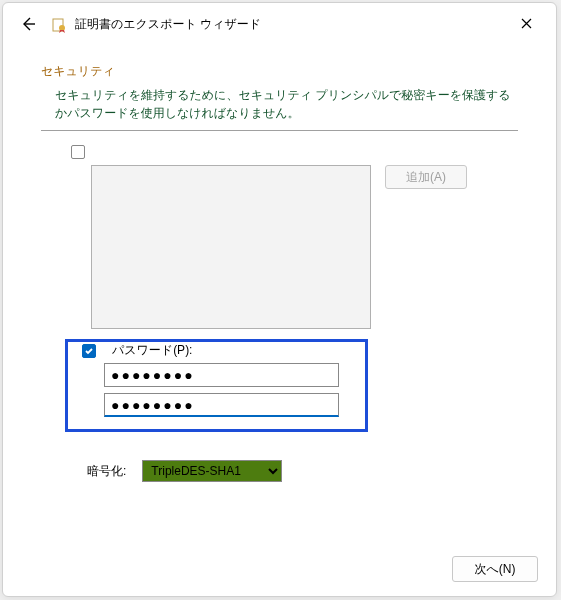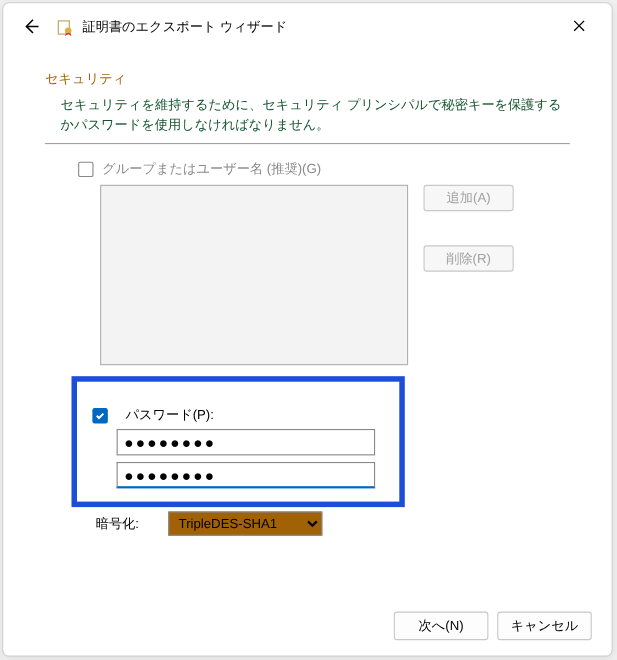--- a/index.html
+++ b/index.html
@@ -127,22 +127,22 @@
       font-family: inherit;
       cursor: pointer;
       padding: 0 10px;
     }
     .btn.disabled {
       color: #a0a0a0;
       background: #f7f7f7;
       cursor: default;
     }
     .highlight-box {
-      border: 5px solid #1d4ed8;
-      padding: 22px 14px 12px 14px;
+      border: 3px solid #1d4ed8;
+      padding: 0 14px 12px 14px;
       margin-left: 24px;
       margin-right: 150px;
       margin-top: 4px;
     }
     .pw-row { margin-bottom: 6px; }
     .pw-check {
       display: flex;
       align-items: center;
       gap: 8px;
     }
@@ -163,29 +163,29 @@
       border-bottom: 2px solid #0067c0;
     }
     .confirm-label {
       margin-left: 22px;
       margin-top: 10px;
       display: block;
     }
     .enc-row {
       display: flex;
       align-items: center;
-      gap: 27px;
+      gap: 16px;
       margin-left: 46px;
-      margin-top: 4px;
+      margin-top: 28px;
     }
     .select {
       width: 140px;
       height: 22px;
       border: 1px solid #888;
-      background: #a16207;
+      background: #4d7c0f;
       font-family: inherit;
       font-size: 12px;
       padding-left: 4px;
     }
     .footer {
       display: flex;
       justify-content: flex-end;
       gap: 8px;
       padding: 12px 18px 14px 0;
       border-top: none;
@@ -220,28 +220,26 @@
 
   <div class="content">
     <div class="section-title">セキュリティ</div>
     <div class="section-desc">セキュリティを維持するために、セキュリティ プリンシパルで秘密キーを保護するかパスワードを使用しなければなりません。</div>
     <hr class="hr">
 
     <div class="group-row">
       <span class="checkbox">
         
       </span>
-      <span class="group-label">グループまたはユーザー名 (推奨)(G)</span>
     </div>
 
     <div class="list-area">
       <div class="listbox"></div>
       <div class="side-buttons">
         <button class="btn disabled">追加(A)</button>
-        <button class="btn disabled">削除(R)</button>
       </div>
     </div>
 
     <div class="highlight-box">
       <div class="pw-row">
         <div class="pw-check">
           <span class="checkbox checked">
             <svg width="10" height="10" viewBox="0 0 10 10">
                 <path d="M2 5 L4 7 L8 3" stroke="#fff" stroke-width="1.8" fill="none"></path>
               </svg>
@@ -256,16 +254,15 @@
     <div class="enc-row">
       <span>暗号化:</span>
       <select class="select">
         <option>TripleDES-SHA1</option>
       </select>
     </div>
   </div>
 
   <div class="footer">
     <button class="btn">次へ(N)</button>
-    <button class="btn">キャンセル</button>
   </div>
 
 </div>
 
 </body></html>

